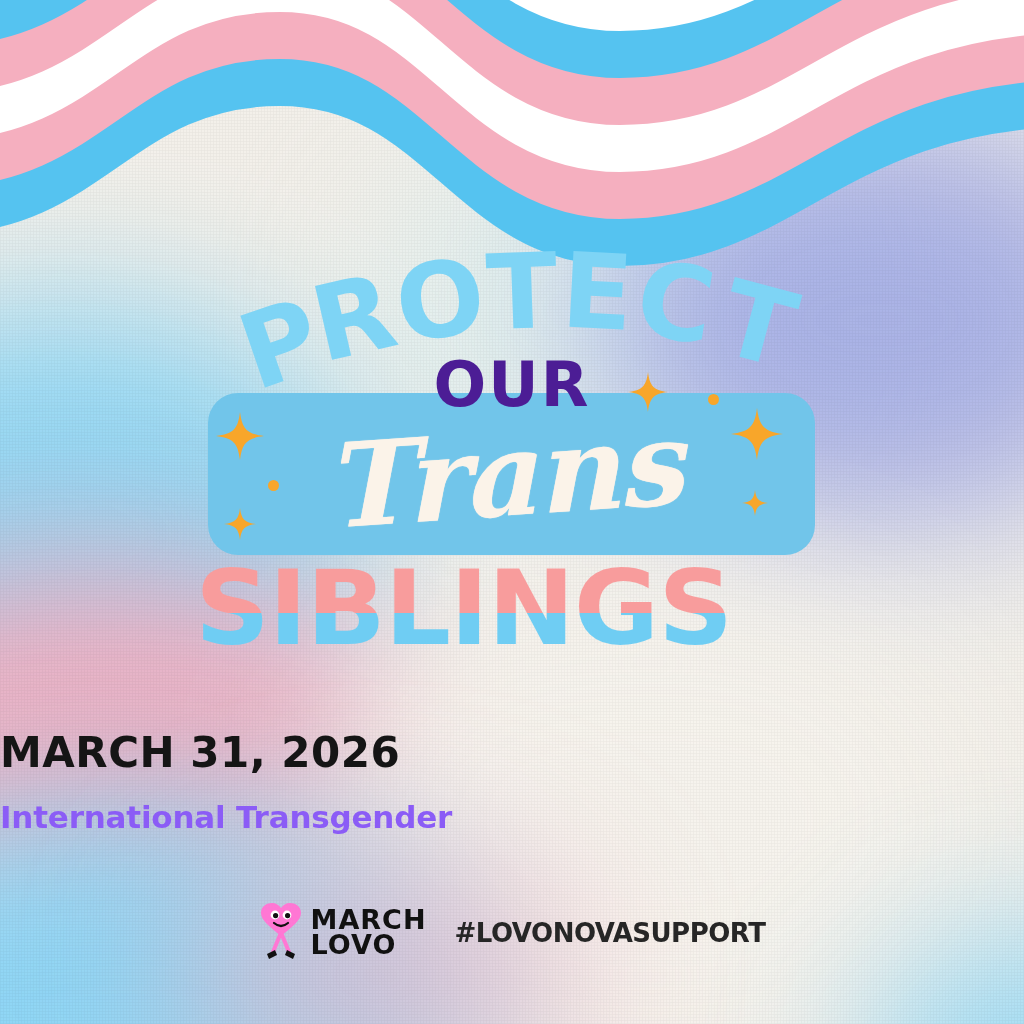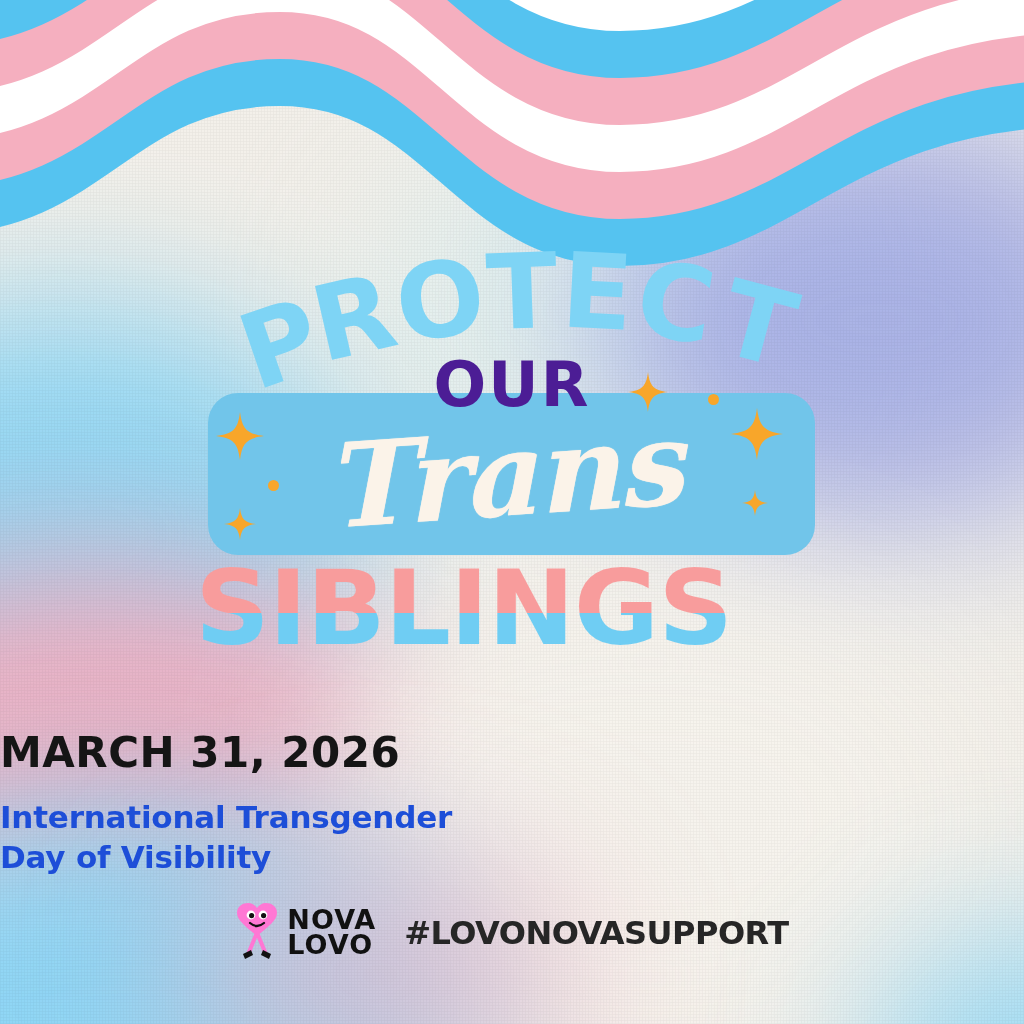--- a/index.html
+++ b/index.html
@@ -83,36 +83,36 @@
 
   
   .info{position:absolute;left:0;top:724px;width:994px;text-align:left;margin-top:6px;}
   .date{
     font-family:"DejaVu Sans", sans-serif;font-weight:bold;font-size:42px;
     color:#151515;letter-spacing:0.5px;line-height:1.1;
   }
   .subtitle{
     margin-top:22px;
     font-family:"DejaVu Sans", sans-serif;font-weight:bold;font-size:31px;
-    color:#1d4ed8;line-height:1.28;letter-spacing:-0.2px;
+    color:#8b5cf6;line-height:1.28;letter-spacing:-0.2px;
   }
 
   
   .footer{
     position:absolute;left:0;top:902px;width:1024px;
     display:flex;align-items:center;justify-content:center;gap:28px;
   }
   .brand{display:flex;align-items:center;gap:8px;}
   .brand-mark{width:44px;height:62px;}
   .brand-word{
     font-family:"DejaVu Sans", sans-serif;font-weight:bold;
     font-size:27px;line-height:.92;color:#111;letter-spacing:1px;
   }
   .hashtag{
-    font-family:"DejaVu Sans", sans-serif;font-weight:bold;font-size:32px;
+    font-family:"DejaVu Sans", sans-serif;font-weight:bold;font-size:26px;
     color:#262626;letter-spacing:-0.5px;text-align:center;
   }
 </style>
 </head>
 <body>
 
 <div id="poster">
 
   <div class="bg-layer">
     <div class="blob blob-cyan-mid"></div>
@@ -197,39 +197,38 @@
       <span>Trans</span>
     </div>
 
     <div class="siblings">SIBLINGS</div>
   </div>
 
   <div class="info">
     <div class="date">MARCH 31, 2026</div>
     <div class="subtitle">
       <div>International Transgender</div>
-      <div>Day of Visibility</div>
     </div>
   </div>
 
   <div class="footer">
     <div class="brand">
       <svg class="brand-mark" viewBox="0 0 44 62">
         <path d="M22 34 C 10 24 2 18 2 11 C 2 4 8 1 13 1 C 17 1 20 3 22 6 C 24 3 27 1 31 1 C 36 1 42 4 42 11 C 42 18 34 24 22 34 Z" fill="#FF77D4"></path>
         <circle cx="16" cy="13" r="4.4" fill="#fff"></circle>
           <circle cx="28" cy="13" r="4.4" fill="#fff"></circle>
         <circle cx="16.6" cy="13.6" r="2.6" fill="#111"></circle>
           <circle cx="28.6" cy="13.6" r="2.6" fill="#111"></circle>
         <path d="M15 21 Q22 27 29 21" stroke="#111" stroke-width="2.2" fill="none" stroke-linecap="round"></path>
         <path d="M21 33 L14 50" stroke="#FF77D4" stroke-width="4" stroke-linecap="round"></path>
         <path d="M23 33 L30 50" stroke="#FF77D4" stroke-width="4" stroke-linecap="round"></path>
         <path d="M8 52 L16 48 L18 53 L10 57 Z" fill="#111"></path>
         <path d="M36 52 L28 48 L26 53 L34 57 Z" fill="#111"></path>
       </svg>
       <div class="brand-word">
-        <div>NOVA</div>
+        <div>MARCH</div>
         <div>LOVO</div>
       </div>
     </div>
     <div class="hashtag">#LOVONOVASUPPORT</div>
   </div>
 
 </div>
 
 </body></html>

